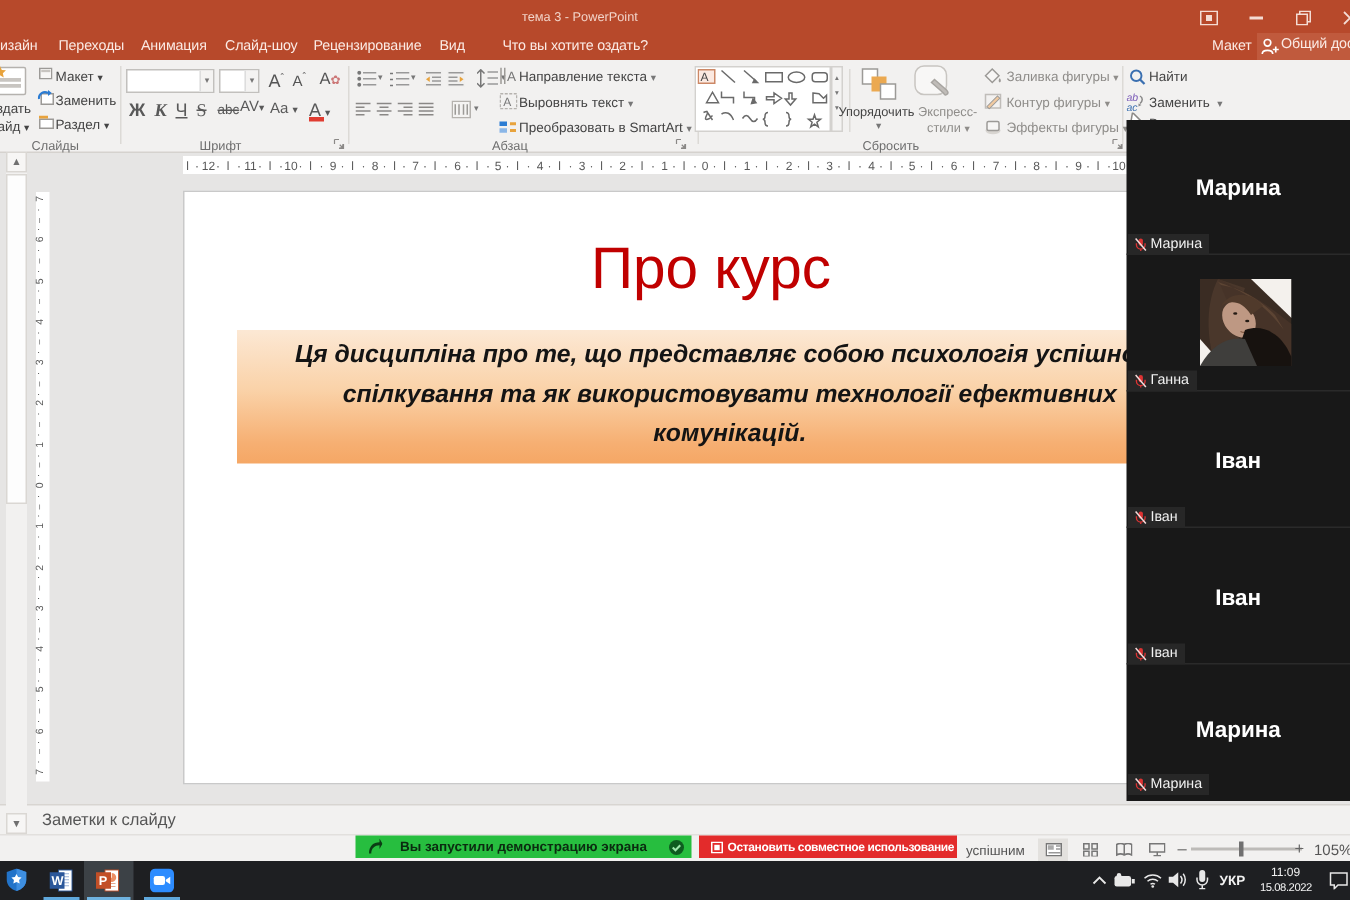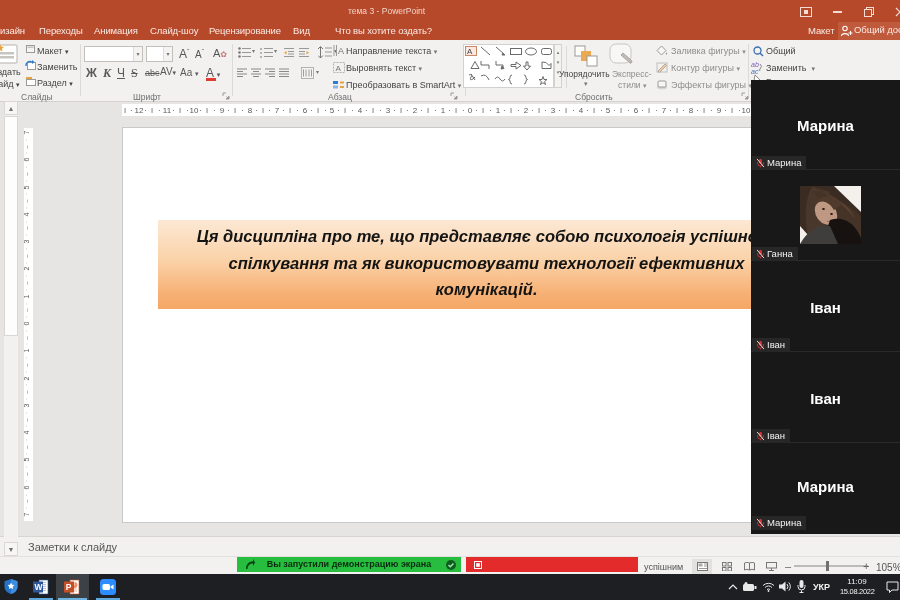--- a/index.html
+++ b/index.html
@@ -258,21 +258,21 @@
     <svg class="icon" style="left:656px;top:39px;" width="12" height="11" viewBox="0 0 12 11">
       <ellipse cx="6" cy="8" rx="5" ry="2.5" fill="#D8D5D1"></ellipse>
       <rect x="2" y="2" width="8" height="6" rx="1" fill="#F7F6F5" stroke="#9C9A97"></rect>
     </svg>
     <div class="rbtn dim" style="left:671px;top:40px;">Эффекты фигуры <span style="font-size:7px;">▾</span></div>
 
     <svg class="icon" style="left:753px;top:6px;" width="11" height="11" viewBox="0 0 11 11">
       <circle cx="4.5" cy="4.5" r="3.5" fill="none" stroke="#3A6FB0" stroke-width="1.3"></circle>
       <path d="M7 7 l3 3" stroke="#3A6FB0" stroke-width="1.5"></path>
     </svg>
-    <div class="rbtn" style="left:766px;top:6px;">Общий</div>
+    <div class="rbtn" style="left:766px;top:6px;">Найти</div>
     <svg class="icon" style="left:751px;top:21px;" width="14" height="13" viewBox="0 0 14 13">
       <text x="0" y="6" font-size="7" fill="#7B5CB8" font-style="italic">ab</text>
       <text x="0" y="13" font-size="7" fill="#3A6FB0" font-style="italic">ac</text>
       <path d="M9 3 q3 2 0 5" fill="none" stroke="#888"></path>
       <path d="M8 8 l2 1 -2 1z" fill="#888"></path>
     </svg>
     <div class="rbtn" style="left:766px;top:23px;">Заменить&nbsp; <span style="font-size:7px;color:#777;">▾</span></div>
     <svg class="icon" style="left:753px;top:35px;" width="10" height="11" viewBox="0 0 10 11">
       <path d="M2 0 l6 6 -3.5.3 2 4 -1.5.7 -2-4 -2.5 2z" fill="#fff" stroke="#8A8886"></path>
     </svg>
@@ -443,20 +443,21 @@
       <span class="vnum" style="top:336px;font-size:6px;">·</span>
       <span class="vnum" style="top:343px;font-size:6px;">–</span>
       <span class="vnum" style="top:350px;font-size:6px;">·</span>
       <span class="vnum" style="top:356px;">6</span>
       <span class="vnum" style="top:364px;font-size:6px;">·</span>
       <span class="vnum" style="top:370px;font-size:6px;">–</span>
       <span class="vnum" style="top:377px;font-size:6px;">·</span>
       <span class="vnum" style="top:383px;">7</span>
     </div>
     <div id="slide">
+      <div id="stitle">Про курс</div>
       <div id="obox">
         <div class="t">Ця дисципліна про те, що представляє собою психологія успішного<br>спілкування та як використовувати технології ефективних<br>комунікацій.</div>
       </div>
     </div>
   </div>
   <div class="abs" id="notesbar">
     <span style="position:absolute;left:28px;top:4px;">Заметки к слайду</span>
   </div>
   <div class="abs" id="statusbar">
     <span style="position:absolute;left:644px;top:5px;font-size:9px;">успішним</span>
@@ -489,20 +490,21 @@
       <path d="M2 10 C2 5 5 2.5 9 2.5 L9 0 L11 3.5 L9 7 L9 4.5 C6 4.5 3.5 6.5 3.5 10z" fill="#0B3D14"></path>
     </svg>Вы запустили демонстрацию экрана<svg style="position:absolute;right:5px;top:2.5px;" width="10" height="10" viewBox="0 0 10 10">
       <circle cx="5" cy="5" r="5" fill="#0E5C20"></circle>
       <path d="M2.5 5 l1.8 1.8 L7.5 3.5" stroke="#9FE8AC" stroke-width="1.4" fill="none"></path>
     </svg></div>
   <div class="abs" id="redbar">
     <svg style="position:absolute;left:8px;top:3.5px;" width="8" height="8" viewBox="0 0 8 8">
       <rect x="0.5" y="0.5" width="7" height="7" fill="none" stroke="#fff"></rect>
       <rect x="2.2" y="2.2" width="3.6" height="3.6" fill="#fff"></rect>
     </svg>
+    <span style="position:absolute;left:19px;top:0;">Остановить совместное использование</span>
   </div>
   <div class="abs" id="taskbar">
 
     <svg style="position:absolute;left:4px;top:5px;" width="14" height="15" viewBox="0 0 14 15">
       <path d="M7 0 L13.5 2.3 V7.5 C13.5 11.5 10.5 14 7 15 C3.5 14 0.5 11.5 0.5 7.5 V2.3z" fill="#2273C9"></path>
       <path d="M7 0 L13.5 2.3 V7.5 C13.5 11.5 10.5 14 7 15z" fill="#3E8EE0"></path>
       <path d="M7 3.6 l1.05 2.1 2.35.35 -1.7 1.65 .4 2.35 -2.1-1.1 -2.1 1.1 .4-2.35 -1.7-1.65 2.35-.35z" fill="#fff"></path>
     </svg>
 
     <svg style="position:absolute;left:33px;top:5px;" width="16" height="16" viewBox="0 0 16 16">

